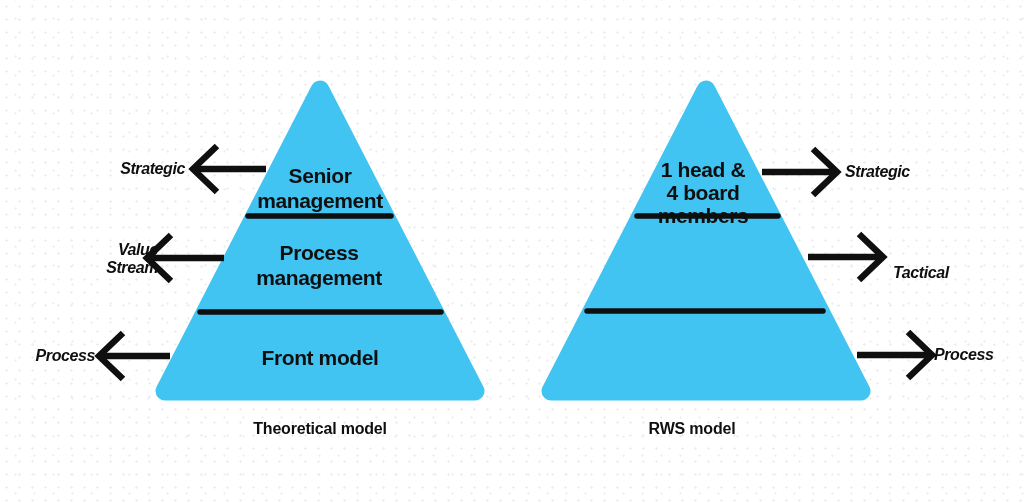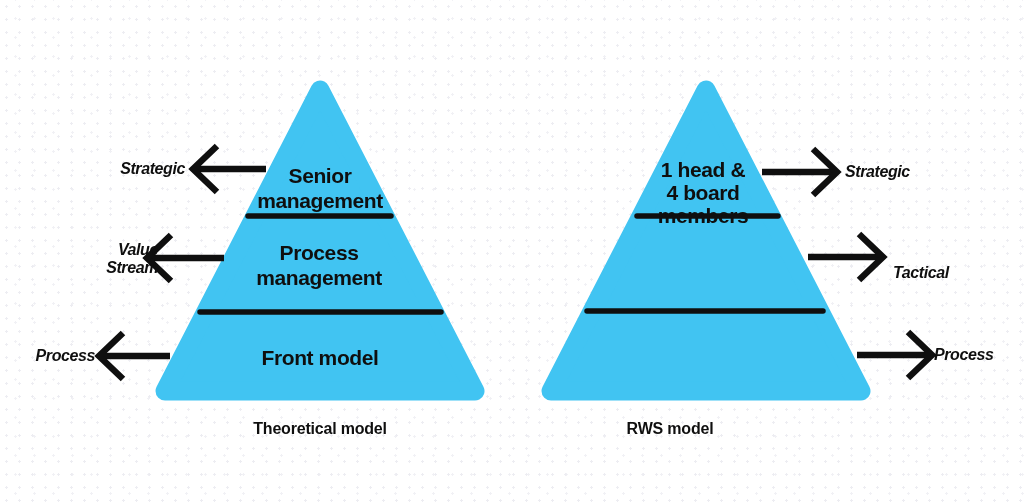--- a/index.html
+++ b/index.html
@@ -118,15 +118,15 @@
   <div class="label side-label align-right" style="right:839px; top:169px;">Strategic</div>
   <div class="label side-label align-right" style="right:866px; top:259px;">Value
 Stream</div>
   <div class="label side-label align-right" style="right:929px; top:356px;">Process</div>
 
   <div class="label side-label align-left" style="left:845px; top:172px;">Strategic</div>
   <div class="label side-label align-left" style="left:893px; top:273px;">Tactical</div>
   <div class="label side-label align-left" style="left:934px; top:355px;">Process</div>
 
   <div class="label caption" style="left:320px; top:429px;">Theoretical model</div>
-  <div class="label caption" style="left:670px; top:429px;">RWS model</div>
+  <div class="label caption" style="left:692px; top:429px;">RWS model</div>
 
 </div>
 
 </body></html>

